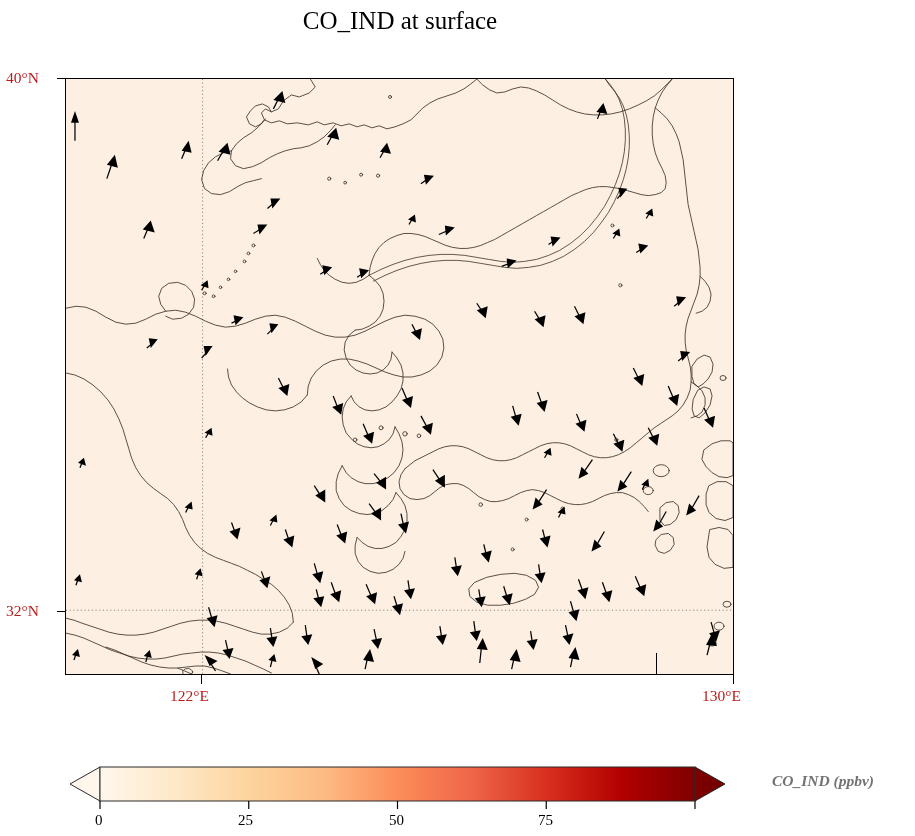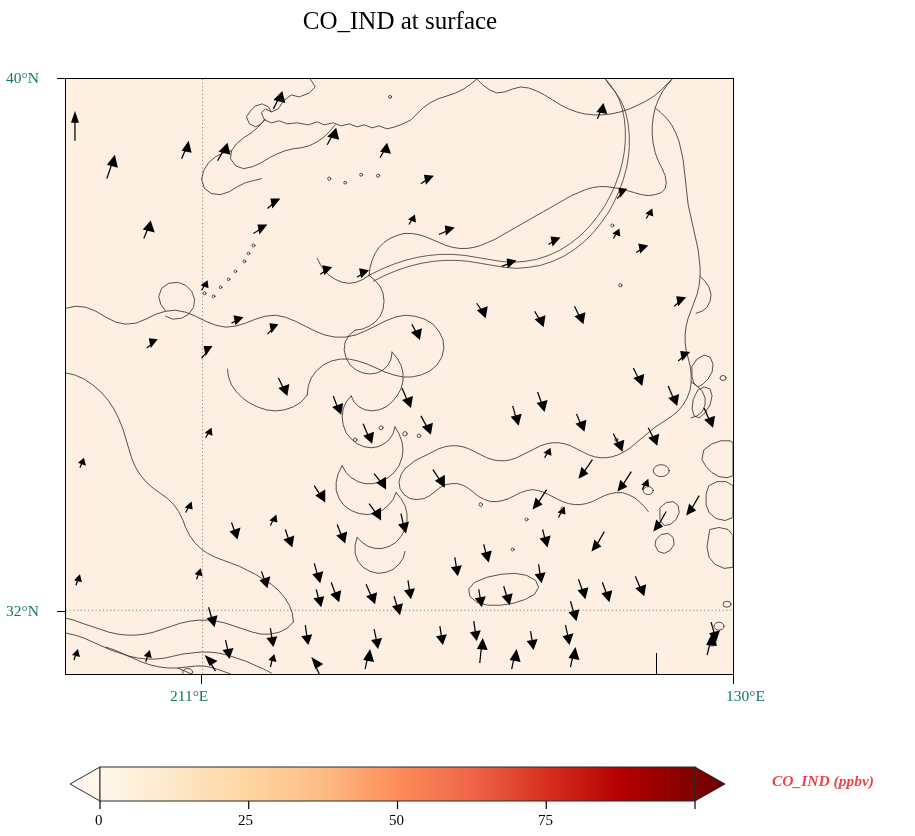--- a/index.html
+++ b/index.html
@@ -31,30 +31,30 @@
 
   .coast { fill:none; stroke:#3b3228; stroke-width:0.85; stroke-linejoin:round; stroke-linecap:round; }
   .border-line { fill:none; stroke:#3b3228; stroke-width:0.8; }
   .gridline { stroke:#8a8070; stroke-width:1; stroke-dasharray:1.1 2.6; }
   .quiver { stroke:#000; fill:#000; stroke-width:1.25; stroke-linecap:butt; }
   .quiver-head { fill:#000; stroke:none; }
 
   
   .tick-mark { position:absolute; background:#000; }
   .tick-label {
-    position:absolute; font-size:15.5px; color:#0f766e; white-space:nowrap;
+    position:absolute; font-size:15.5px; color:#b91c1c; white-space:nowrap;
   }
 
   
   #colorbar-wrap { position:absolute; left:0; top:755px; width:915px; height:81px; }
   #colorbar-svg { position:absolute; left:0; top:0; }
   .cb-tick-label { position:absolute; font-size:15px; color:#000; white-space:nowrap; }
   #colorbar-label {
     position:absolute; left:772px; top:17px;
-    font-size:15.5px; font-weight:bold; font-style:italic; color:#ef4444; white-space:nowrap;
+    font-size:15.5px; font-weight:bold; font-style:italic; color:#737373; white-space:nowrap;
   }
 </style>
 </head>
 <body>
 
 <div id="figure">
 
   <div id="title-block">
     <div id="title-line1">CO_IND at surface</div>
   </div>
@@ -655,22 +655,22 @@
     <div class="tick-mark" style="left:57px; top:611px; width:9px; height:1.3px;"></div>
 
     <div class="tick-mark" style="left:201px; top:675px; width:1.3px; height:9px;"></div>
     <div class="tick-mark" style="left:733px; top:675px; width:1.3px; height:9px;"></div>
 
     <div class="tick-mark" style="left:656px; top:653px; width:1.3px; height:22px;"></div>
   </div>
 
   <div class="tick-label" style="left:6px; top:69px;">40°N</div>
   <div class="tick-label" style="left:6px; top:602px;">32°N</div>
-  <div class="tick-label" style="left:170px; top:687px;">211°E</div>
-  <div class="tick-label" style="left:702px; top:687px;margin-left:24px;">130°E</div>
+  <div class="tick-label" style="left:170px; top:687px;">122°E</div>
+  <div class="tick-label" style="left:702px; top:687px;">130°E</div>
 
   <div id="colorbar-wrap">
     <svg id="colorbar-svg" width="915" height="60" viewBox="0 0 915 60">
       <defs>
         <linearGradient id="orrd" x1="0" y1="0" x2="1" y2="0">
           <stop offset="0.000" stop-color="#fff7ec"></stop>
           <stop offset="0.125" stop-color="#fee8c8"></stop>
           <stop offset="0.250" stop-color="#fdd49e"></stop>
           <stop offset="0.375" stop-color="#fdbb84"></stop>
           <stop offset="0.500" stop-color="#fc8d59"></stop>

